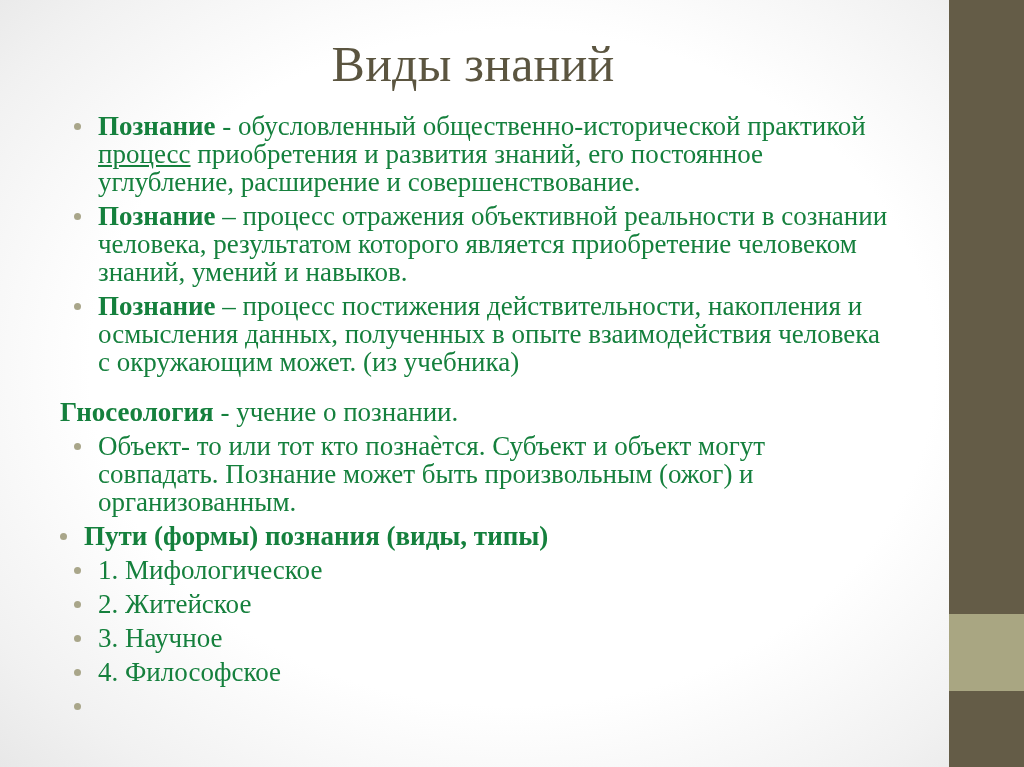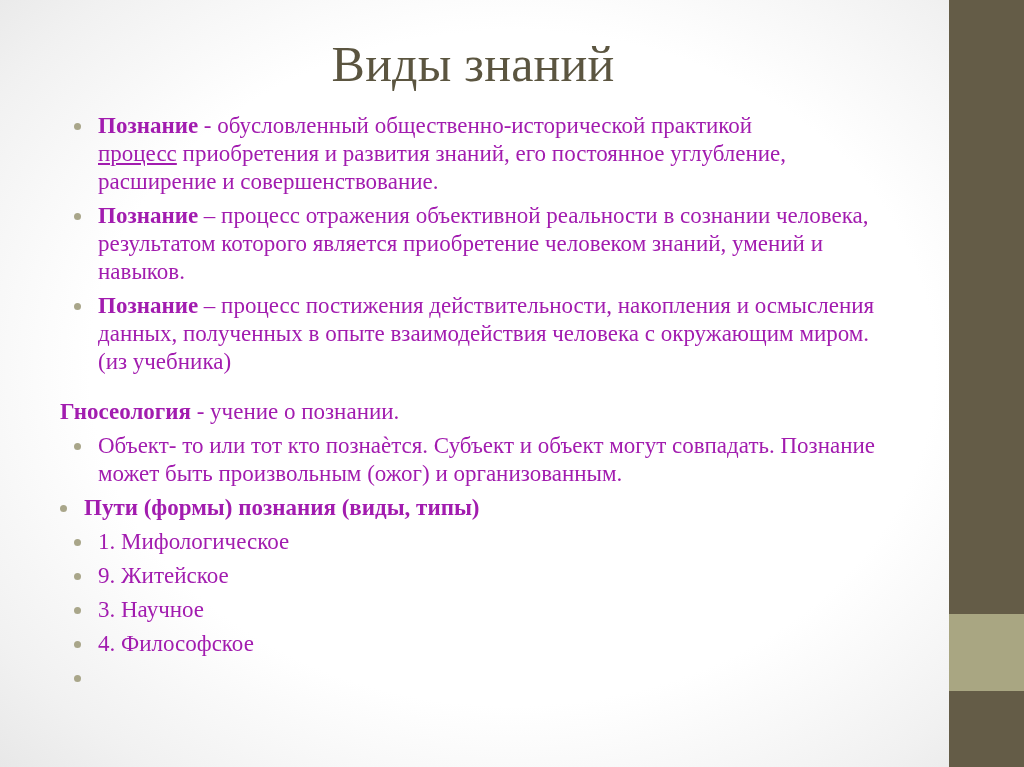--- a/index.html
+++ b/index.html
@@ -17,21 +17,21 @@
     position: absolute; left: 0; top: 614px; width: 75px; height: 77px;
     background: #a9a682;
   }
   .title {
     position: absolute; left: 0; width: 946px; top: 34px;
     text-align: center; font-size: 50px; color: #5b5540; line-height: 60px;
     letter-spacing: 0.2px;
   }
   .content {
     position: absolute; left: 60px; top: 112px; width: 830px;
-    font-size: 23px; color: #a21caf; line-height: 28px;
+    font-size: 27px; color: #15803d; line-height: 28px;
   }
   .item { position: relative; padding-left: 38px; margin-bottom: 6px; }
   .item .dot {
     position: absolute; left: 14px; top: 11px; width: 7px; height: 7px;
     border-radius: 50%; background: #a9a68a;
   }
   .plain { padding-left: 0; margin-bottom: 6px; margin-top: 22px; }
   .centered { text-align: left; padding-left: 0; position: relative; margin-bottom: 6px; }
   .centered .inner { position: relative; display: inline-block; padding-left: 24px; }
   .centered .dot {
@@ -54,21 +54,21 @@
       <span><b>Познание</b><span> - обусловленный общественно-исторической практикой </span><br><u>процесс</u><span> приобретения и развития знаний, его постоянное углубление, расширение и совершенствование.</span></span>
     </div>
 
     <div class="item">
       <span class="dot"></span>
       <span><b>Познание</b><span> – процесс отражения объективной реальности в сознании человека, результатом которого является приобретение человеком знаний, умений и навыков.</span></span>
     </div>
 
     <div class="item">
       <span class="dot"></span>
-      <span><b>Познание</b><span> – процесс постижения действительности, накопления и осмысления данных, полученных в опыте взаимодействия человека с окружающим миром. (из учебника)</span></span>
+      <span><b>Познание</b><span> – процесс постижения действительности, накопления и осмысления данных, полученных в опыте взаимодействия человека с окружающим может. (из учебника)</span></span>
     </div>
 
     <div class="plain">
       <b>Гносеология</b><span> - учение о познании.</span>
     </div>
 
 
     <div class="item">
       <span class="dot"></span>
       <span>Объект- то или тот кто познаѐтся. Субъект и объект могут совпадать. Познание может быть произвольным (ожог) и организованным.</span>
@@ -80,21 +80,21 @@
         <b>Пути (формы) познания (виды, типы)</b>
       </span>
     </div>
 
     <div class="item">
       <span class="dot"></span>
       <span>1. Мифологическое</span>
     </div>
     <div class="item">
       <span class="dot"></span>
-      <span>9. Житейское</span>
+      <span>2. Житейское</span>
     </div>
     <div class="item">
       <span class="dot"></span>
       <span>3. Научное</span>
     </div>
     <div class="item">
       <span class="dot"></span>
       <span>4. Философское</span>
     </div>
     <div class="item">

